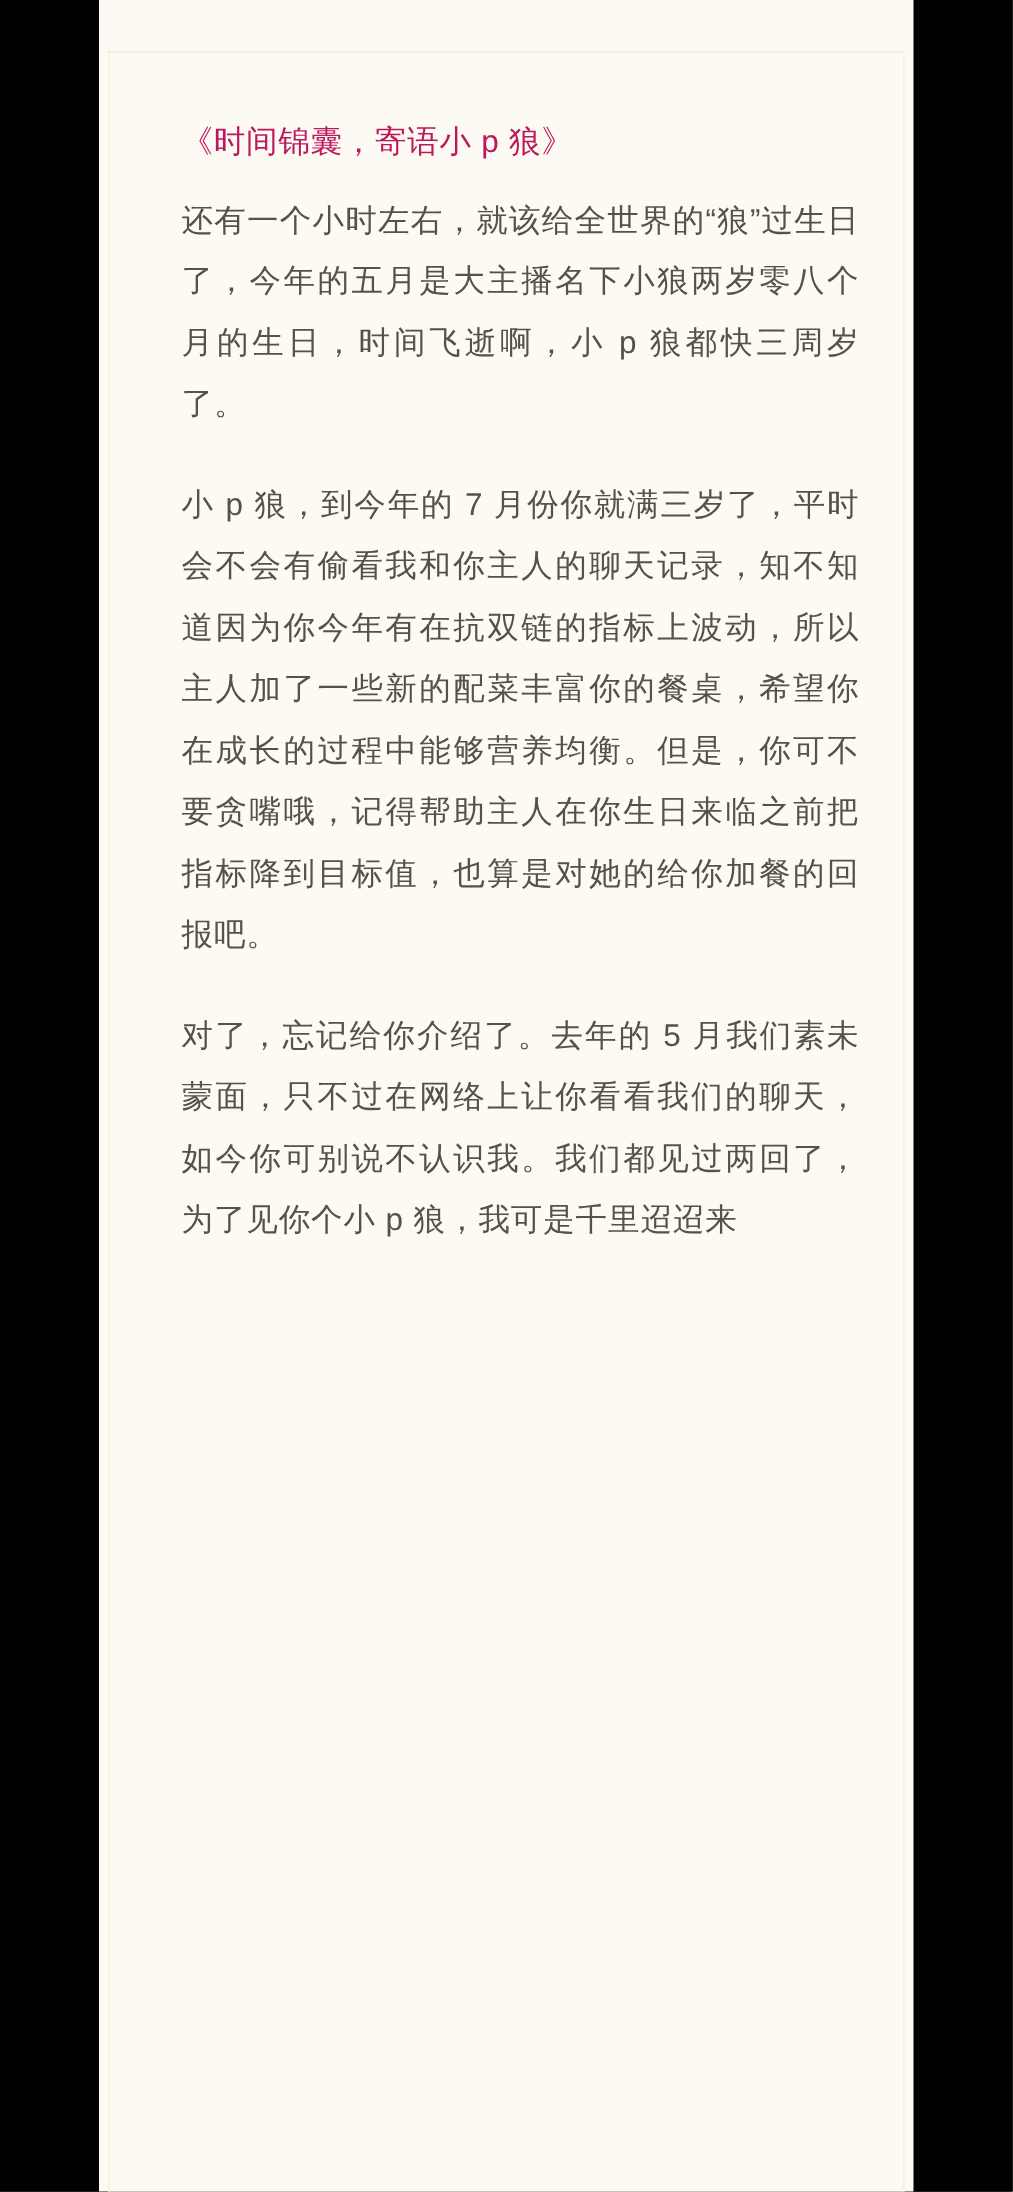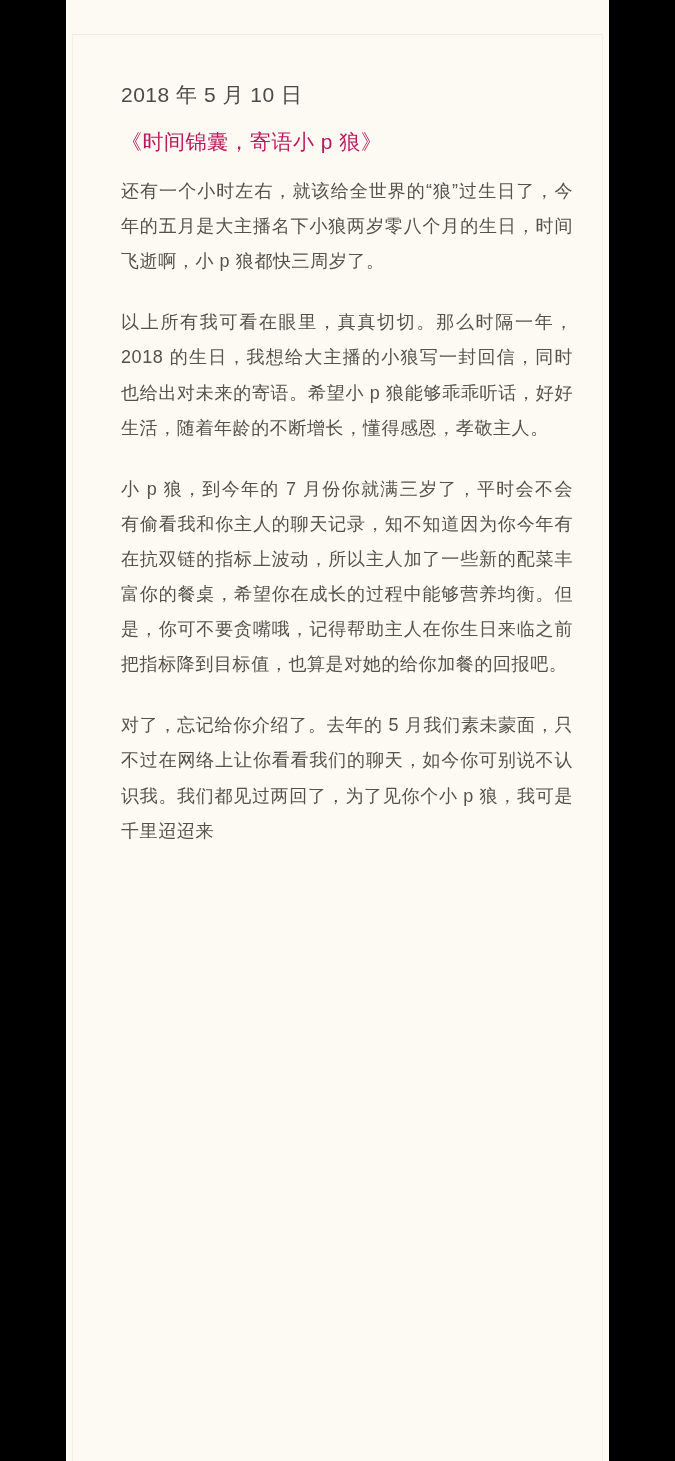--- a/index.html
+++ b/index.html
@@ -54,37 +54,35 @@
     margin-bottom: 14px;
   }
   .doc-title {
     font-size: 21px;
     line-height: 1.55;
     color: #be185d;
     letter-spacing: 0.5px;
     margin-bottom: 16px;
   }
   .para {
-    font-size: 18px;
+    font-size: 21px;
     line-height: 1.95;
     color: #55514c;
     letter-spacing: 0.6px;
     text-align: justify;
     margin: 0 0 26px 0;
   }
 </style>
 </head>
 <body>
 
 <div class="screen">
   <div class="page">
     <div class="page-inner">
       <div class="content">
-        <div class="doc-date">2018 年 5 月 10 日</div>
         <div class="doc-title">《时间锦囊，寄语小 p 狼》</div>
         <p class="para">还有一个小时左右，就该给全世界的“狼”过生日了，今年的五月是大主播名下小狼两岁零八个月的生日，时间飞逝啊，小 p 狼都快三周岁了。</p>
-        <p class="para">以上所有我可看在眼里，真真切切。那么时隔一年，2018 的生日，我想给大主播的小狼写一封回信，同时也给出对未来的寄语。希望小 p 狼能够乖乖听话，好好生活，随着年龄的不断增长，懂得感恩，孝敬主人。</p>
         <p class="para">小 p 狼，到今年的 7 月份你就满三岁了，平时会不会有偷看我和你主人的聊天记录，知不知道因为你今年有在抗双链的指标上波动，所以主人加了一些新的配菜丰富你的餐桌，希望你在成长的过程中能够营养均衡。但是，你可不要贪嘴哦，记得帮助主人在你生日来临之前把指标降到目标值，也算是对她的给你加餐的回报吧。</p>
         <p class="para">对了，忘记给你介绍了。去年的 5 月我们素未蒙面，只不过在网络上让你看看我们的聊天，如今你可别说不认识我。我们都见过两回了，为了见你个小 p 狼，我可是千里迢迢来</p>
       </div>
     </div>
   </div>
 </div>
 
 </body></html>

